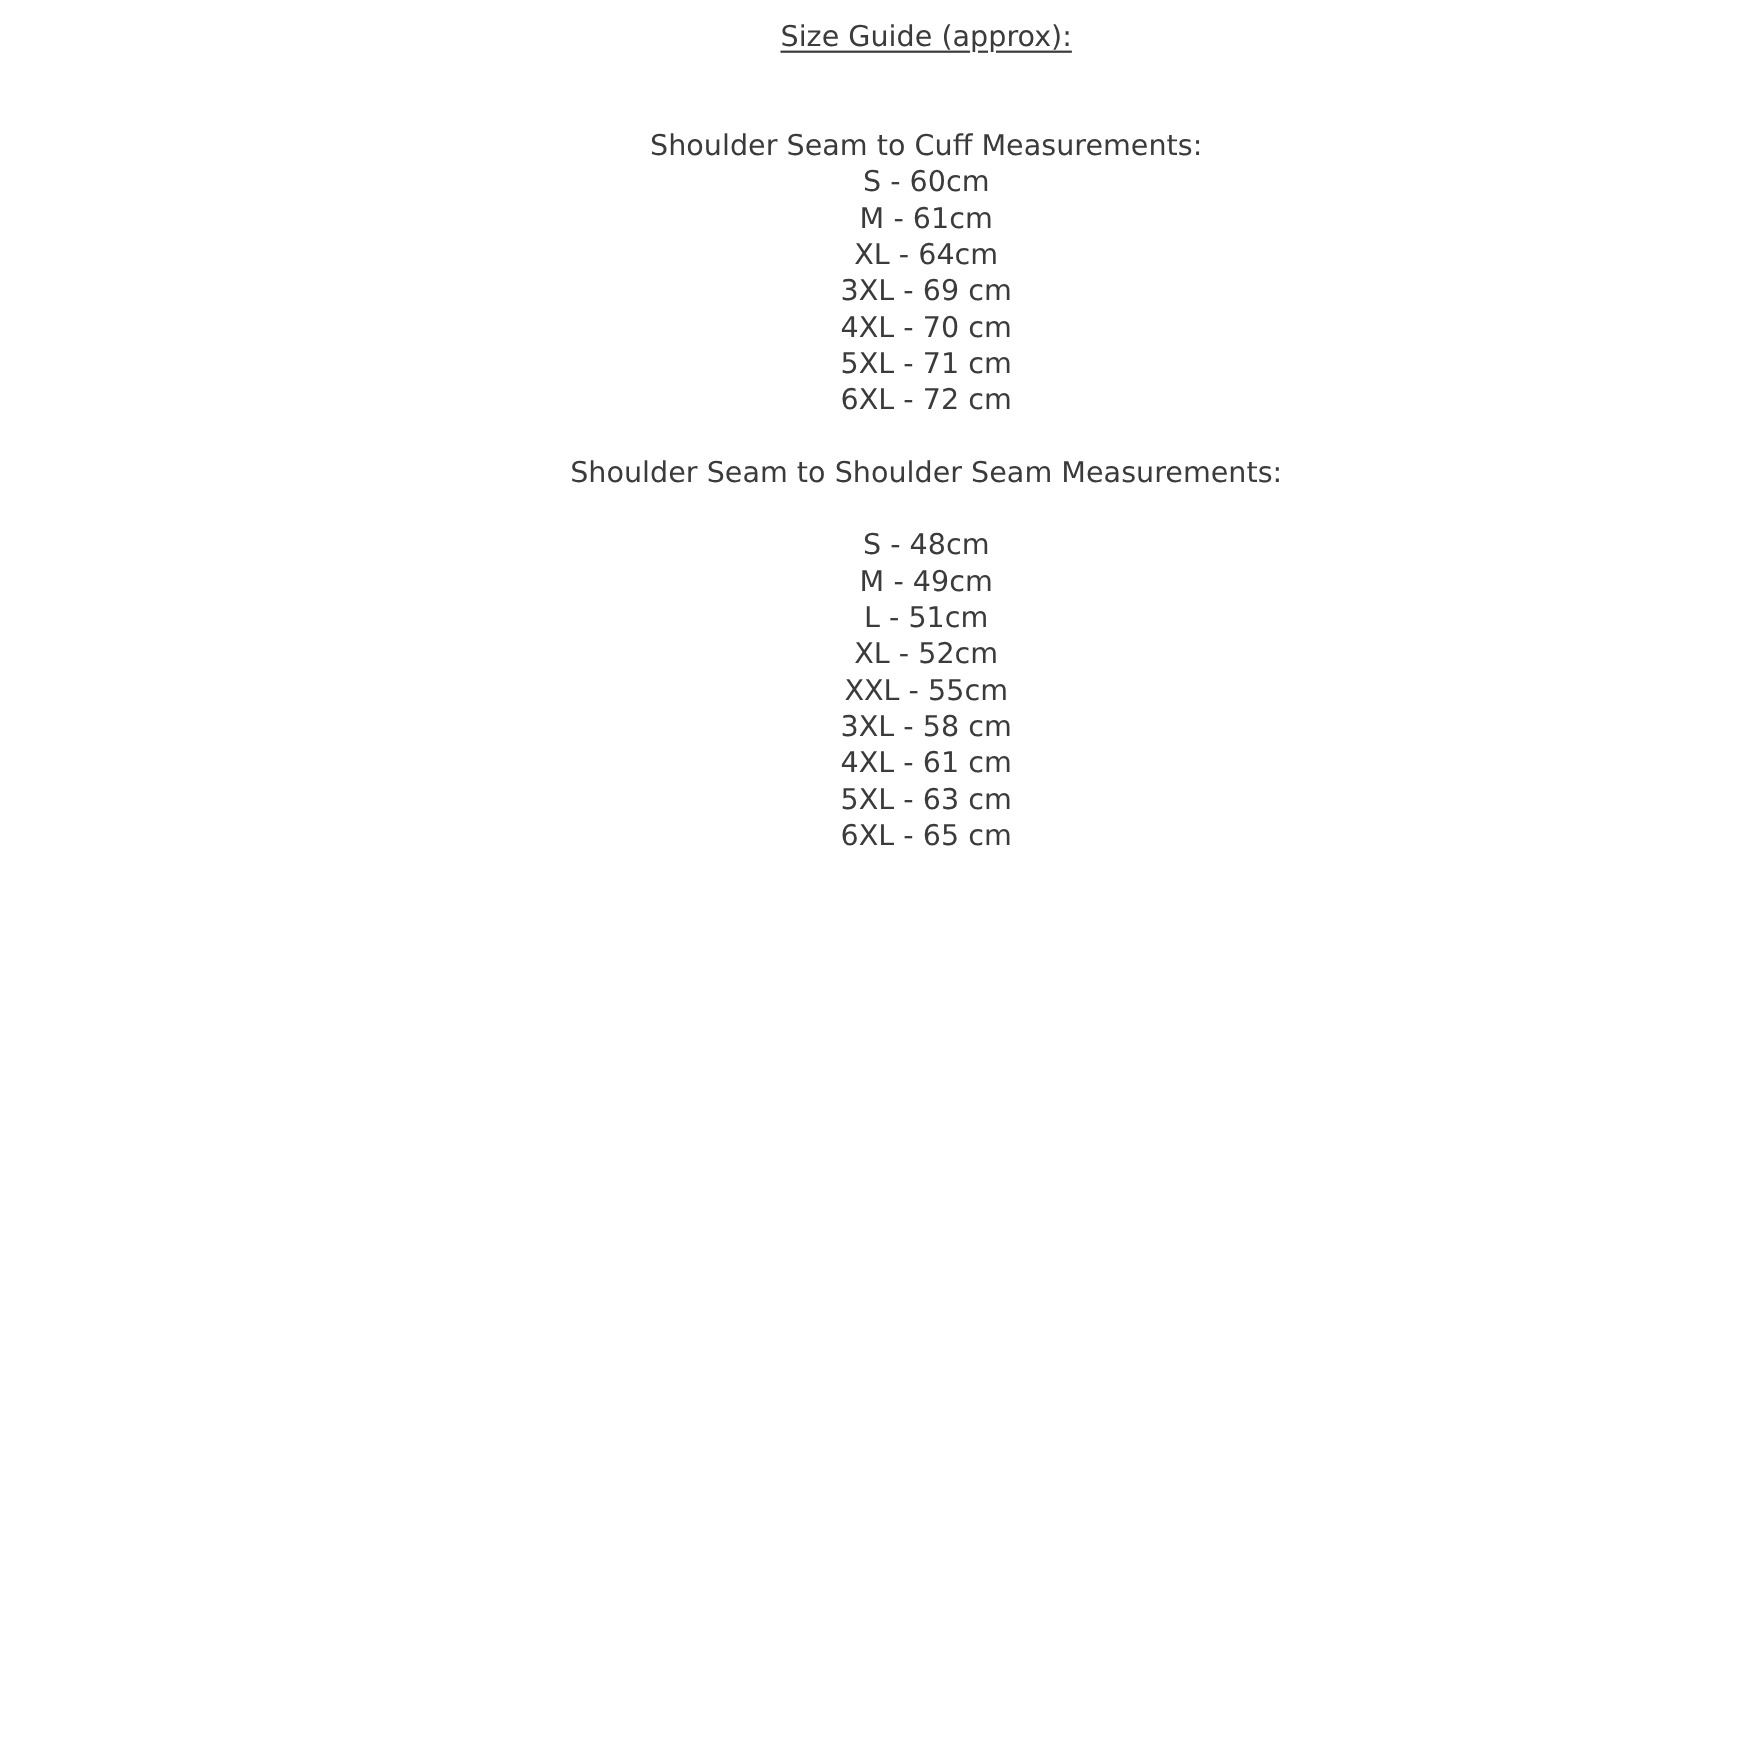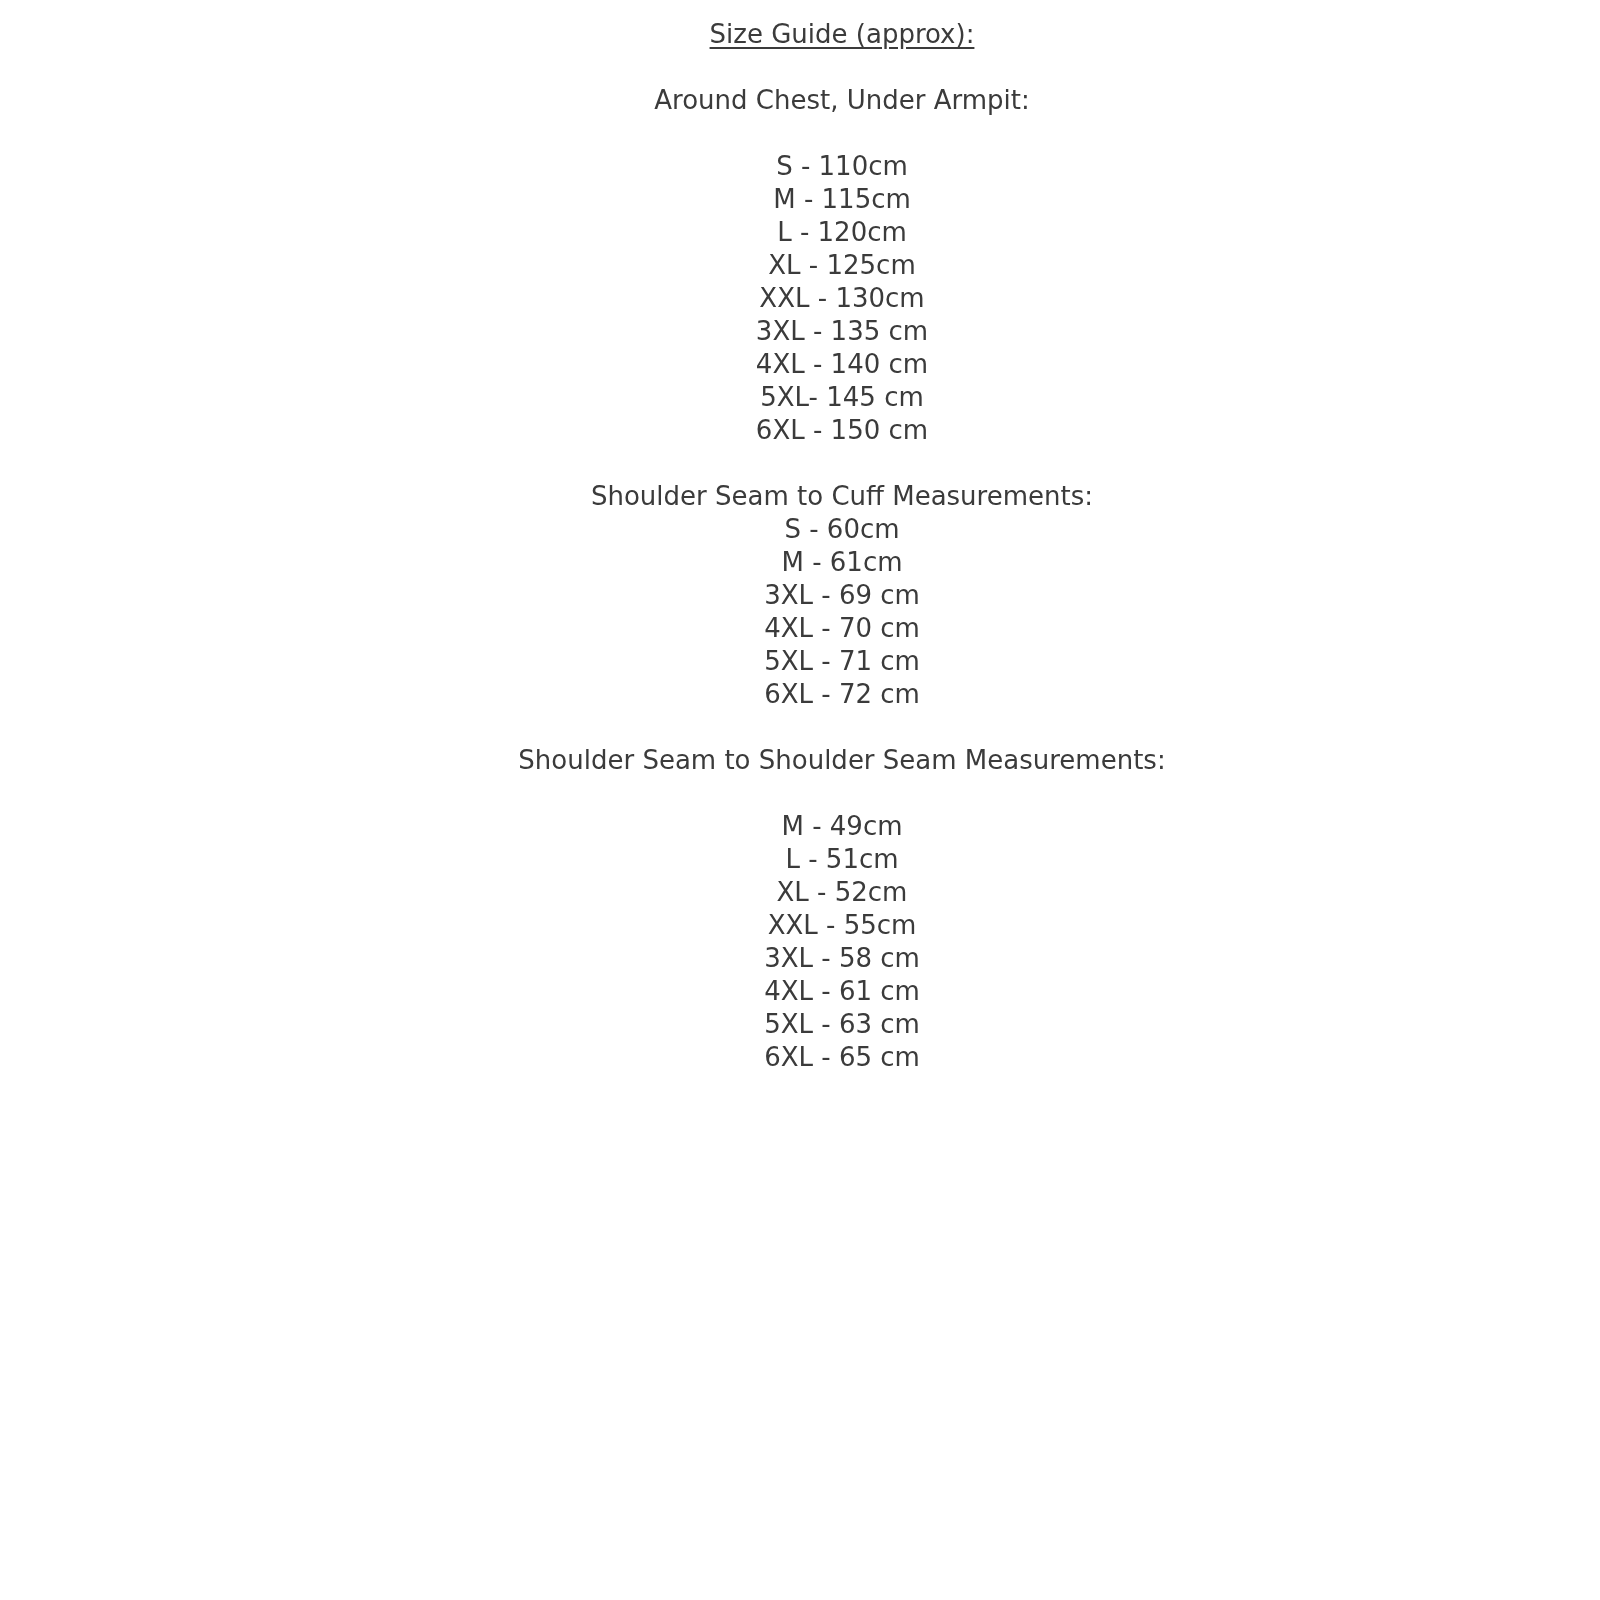--- a/index.html
+++ b/index.html
@@ -42,51 +42,40 @@
 </style>
 </head>
 <body>
 
 <div class="page">
   <main class="doc">
 
     <h1 class="title">Size Guide (approx):</h1>
     <div class="spacer"></div>
 
-    <section>
-      <h2 class="heading">Around Chest, Under Armpit:</h2>
-      <div class="spacer"></div>
-      <p class="line">S - 110cm</p>
-      <p class="line">M - 115cm</p>
-      <p class="line">L - 120cm</p>
-      <p class="line">XL - 125cm</p>
-      <p class="line">XXL - 130cm</p>
-      <p class="line">3XL - 135 cm</p>
-      <p class="line">4XL - 140 cm</p>
-      <p class="line">5XL- 145 cm</p>
-      <p class="line">6XL - 150 cm</p>
-    </section>
 
     <div class="spacer"></div>
 
     <section>
       <h2 class="heading">Shoulder Seam to Cuff Measurements:</h2>
       <p class="line">S - 60cm</p>
       <p class="line">M - 61cm</p>
+      <p class="line">XL - 64cm</p>
       <p class="line">3XL - 69 cm</p>
       <p class="line">4XL - 70 cm</p>
       <p class="line">5XL - 71 cm</p>
       <p class="line">6XL - 72 cm</p>
     </section>
 
     <div class="spacer"></div>
 
     <section>
       <h2 class="heading">Shoulder Seam to Shoulder Seam Measurements:</h2>
       <div class="spacer"></div>
+      <p class="line">S - 48cm</p>
       <p class="line">M - 49cm</p>
       <p class="line">L - 51cm</p>
       <p class="line">XL - 52cm</p>
       <p class="line">XXL - 55cm</p>
       <p class="line">3XL - 58 cm</p>
       <p class="line">4XL - 61 cm</p>
       <p class="line">5XL - 63 cm</p>
       <p class="line">6XL - 65 cm</p>
     </section>
 

